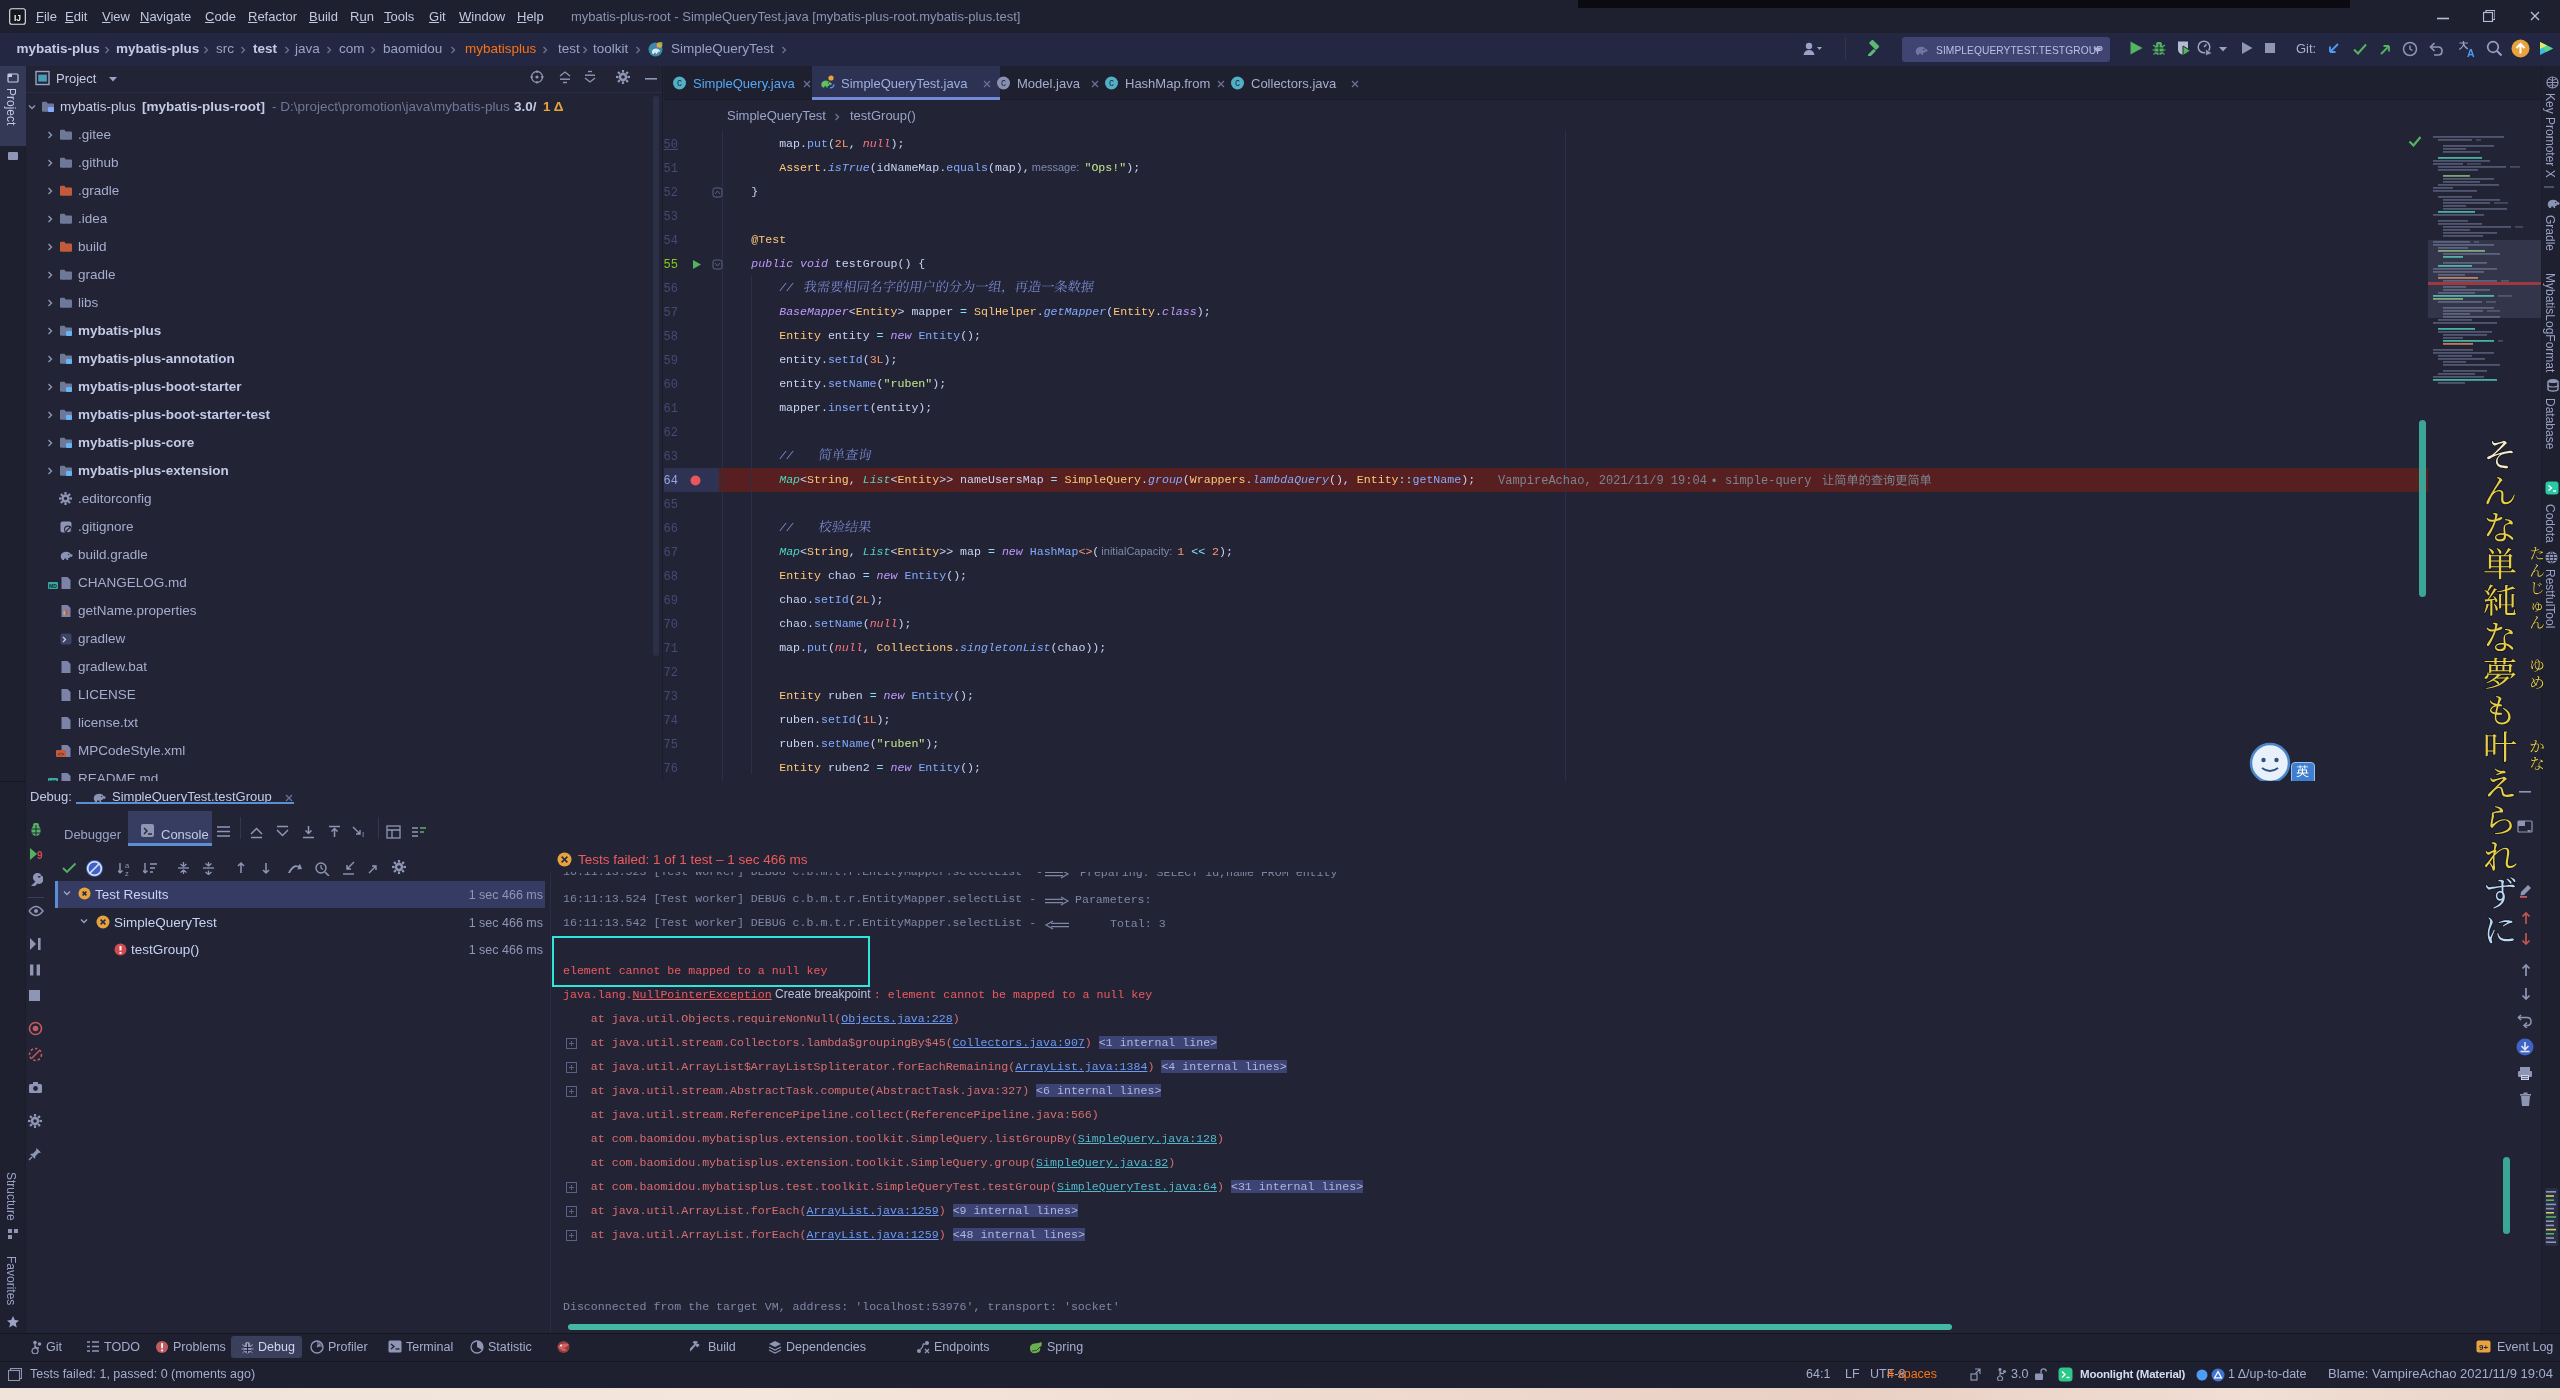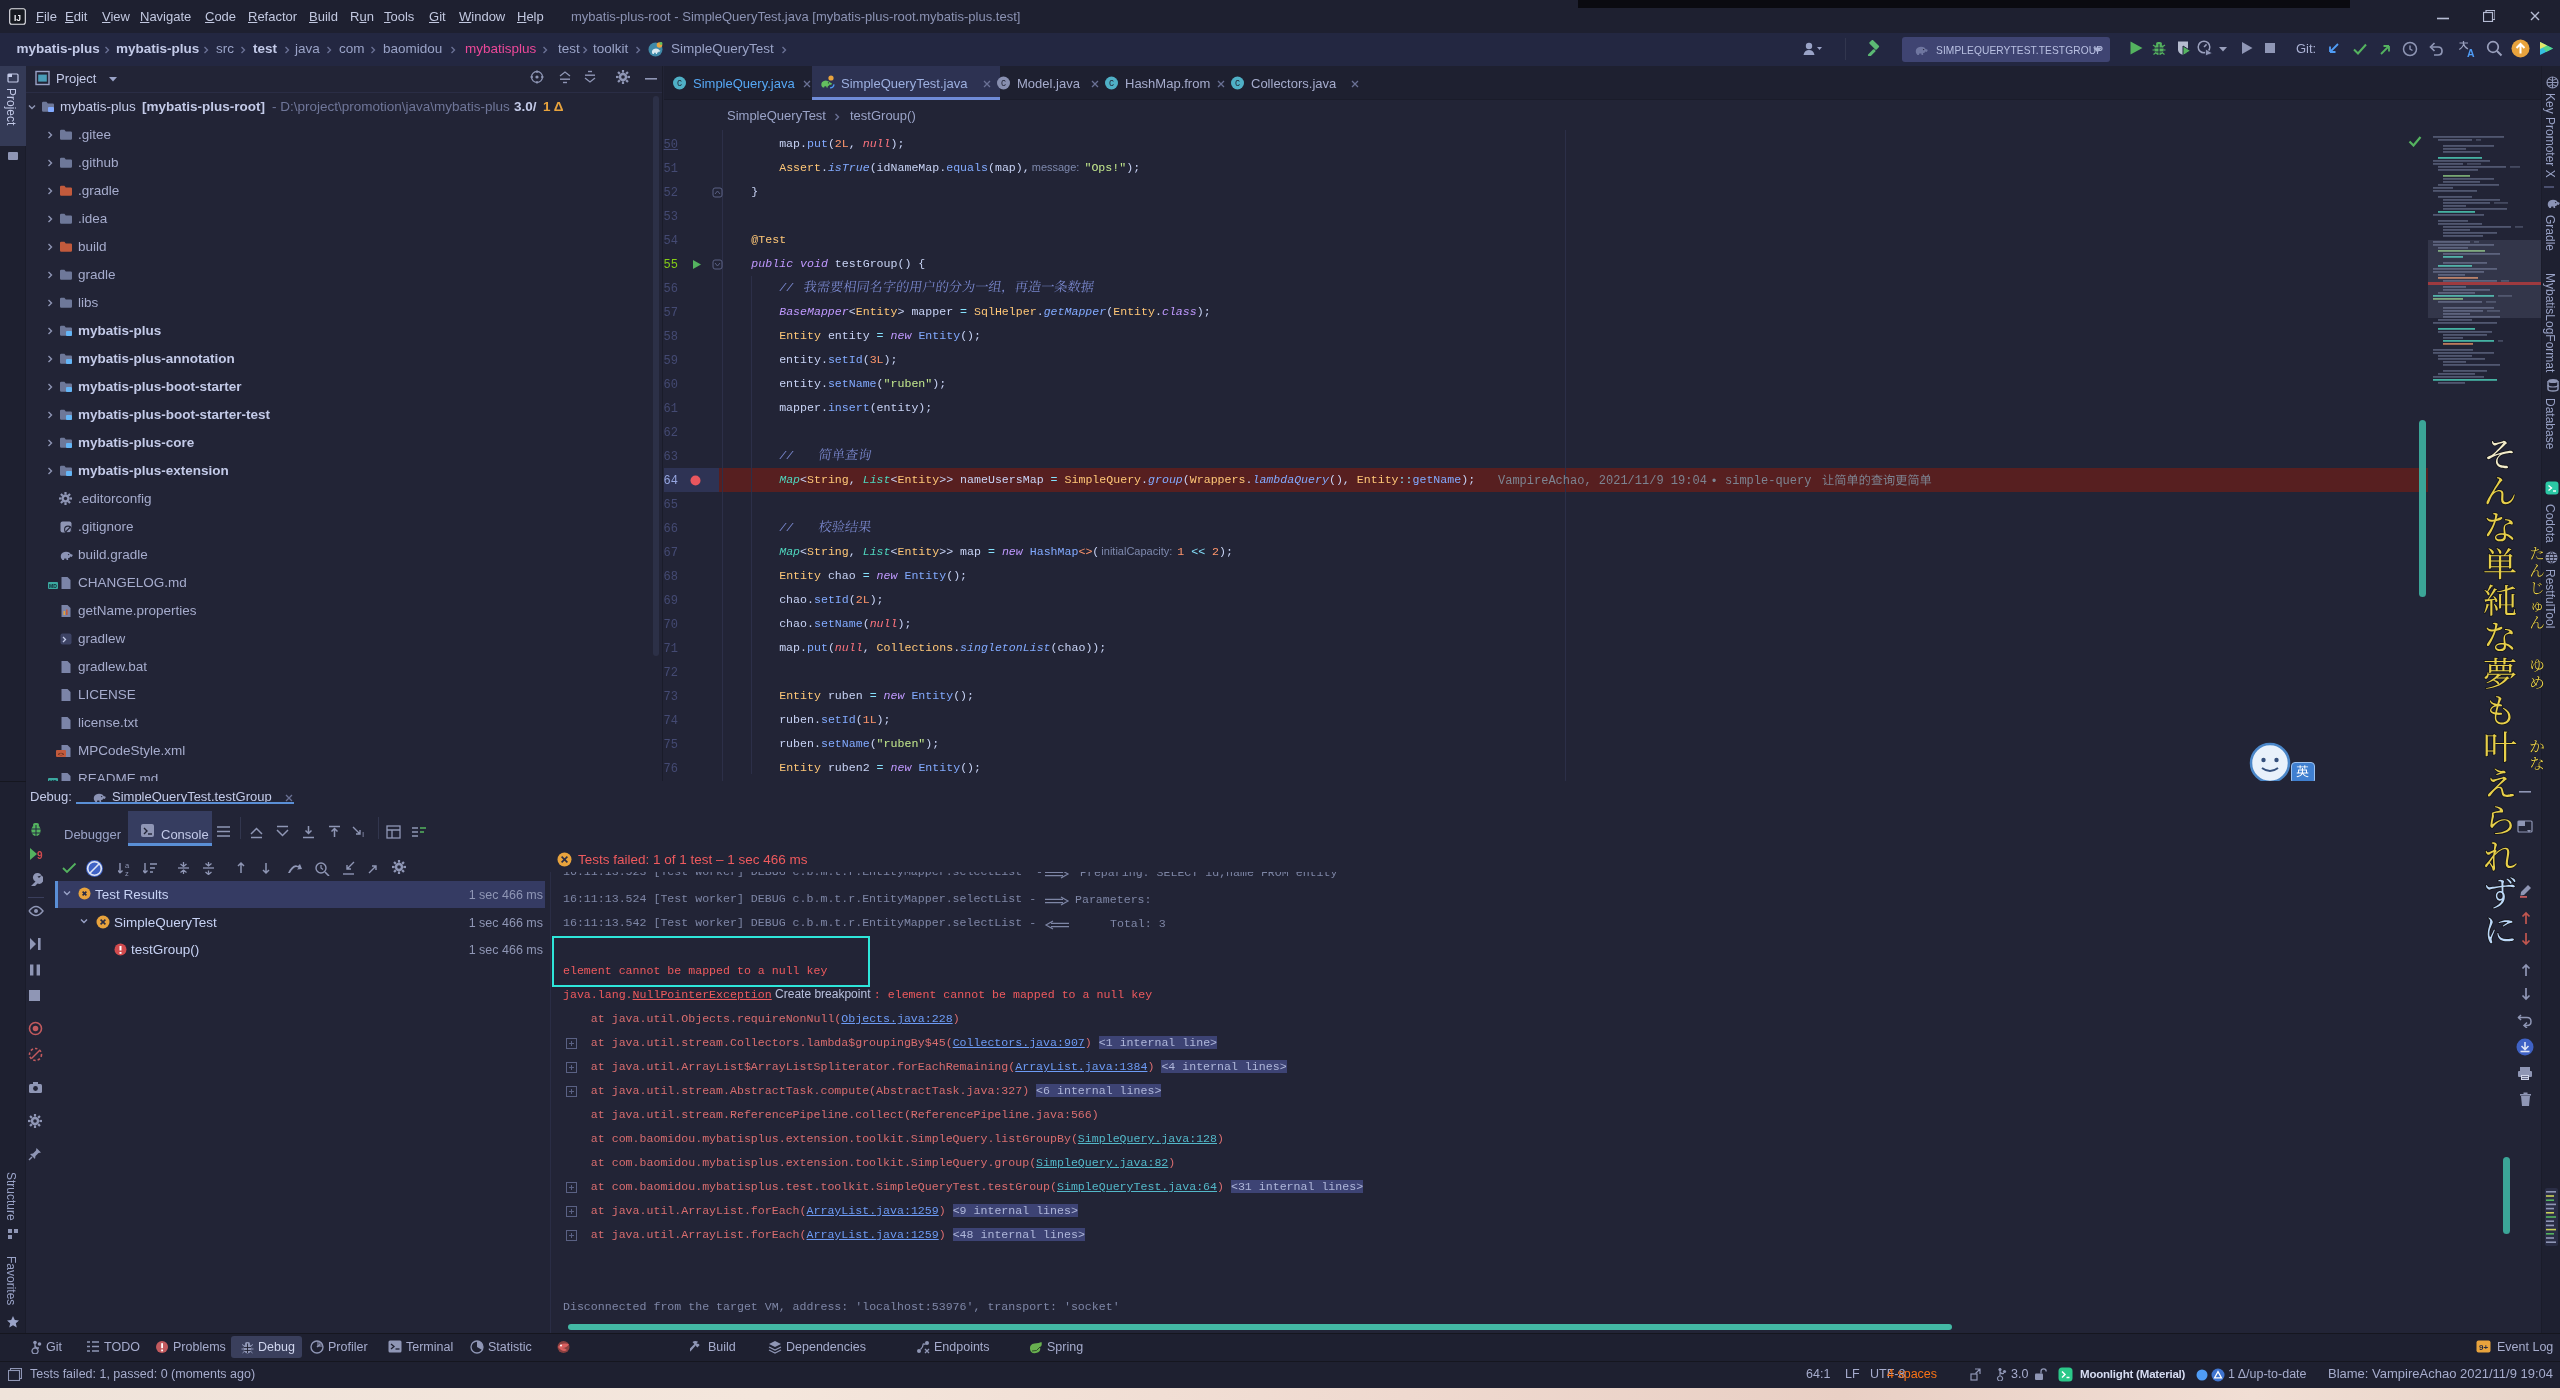--- a/index.html
+++ b/index.html
@@ -35,21 +35,21 @@
       <path d="M2 2 L10 10 M10 2 L2 10" stroke="#b6bcd4" stroke-width="1.4"></path>
     </svg></div>
 <div class="" style="left:0px;top:33px;width:2560px;height:33px;background:#232741;"></div>
 <div class="" style="position:absolute;left:16.5px;top:41px;font:700 13.5px 'Liberation Sans',sans-serif;color:#c3cae8;white-space:pre;">mybatis-plus</div>
 <div class="" style="position:absolute;left:116px;top:41px;font:700 13.5px 'Liberation Sans',sans-serif;color:#c3cae8;white-space:pre;">mybatis-plus</div>
 <div class="" style="position:absolute;left:216px;top:41px;font:400 13.5px 'Liberation Sans',sans-serif;color:#9aa3c7;white-space:pre;">src</div>
 <div class="" style="position:absolute;left:253px;top:41px;font:700 13.5px 'Liberation Sans',sans-serif;color:#c3cae8;white-space:pre;">test</div>
 <div class="" style="position:absolute;left:295px;top:41px;font:400 13.5px 'Liberation Sans',sans-serif;color:#9aa3c7;white-space:pre;">java</div>
 <div class="" style="position:absolute;left:339px;top:41px;font:400 13.5px 'Liberation Sans',sans-serif;color:#9aa3c7;white-space:pre;">com</div>
 <div class="" style="position:absolute;left:383px;top:41px;font:400 13.5px 'Liberation Sans',sans-serif;color:#9aa3c7;white-space:pre;">baomidou</div>
-<div class="" style="position:absolute;left:465px;top:41px;font:400 13.5px 'Liberation Sans',sans-serif;color:#ec4899;white-space:pre;">mybatisplus</div>
+<div class="" style="position:absolute;left:465px;top:41px;font:400 13.5px 'Liberation Sans',sans-serif;color:#f97316;white-space:pre;">mybatisplus</div>
 <div class="" style="position:absolute;left:558px;top:41px;font:400 13.5px 'Liberation Sans',sans-serif;color:#9aa3c7;white-space:pre;">test</div>
 <div class="" style="position:absolute;left:593px;top:41px;font:400 13.5px 'Liberation Sans',sans-serif;color:#9aa3c7;white-space:pre;">toolkit</div>
 <div style="position:absolute;left:102px;top:45px;line-height:0;"><svg width="10" height="10" viewBox="0 0 10 10">
       <path d="M3.5 2 L6.5 5 L3.5 8" stroke="#6a7195" stroke-width="1.4" fill="none"></path>
     </svg></div>
 <div style="position:absolute;left:201px;top:45px;line-height:0;"><svg width="10" height="10" viewBox="0 0 10 10">
       <path d="M3.5 2 L6.5 5 L3.5 8" stroke="#6a7195" stroke-width="1.4" fill="none"></path>
     </svg></div>
 <div style="position:absolute;left:238px;top:45px;line-height:0;"><svg width="10" height="10" viewBox="0 0 10 10">
       <path d="M3.5 2 L6.5 5 L3.5 8" stroke="#6a7195" stroke-width="1.4" fill="none"></path>

